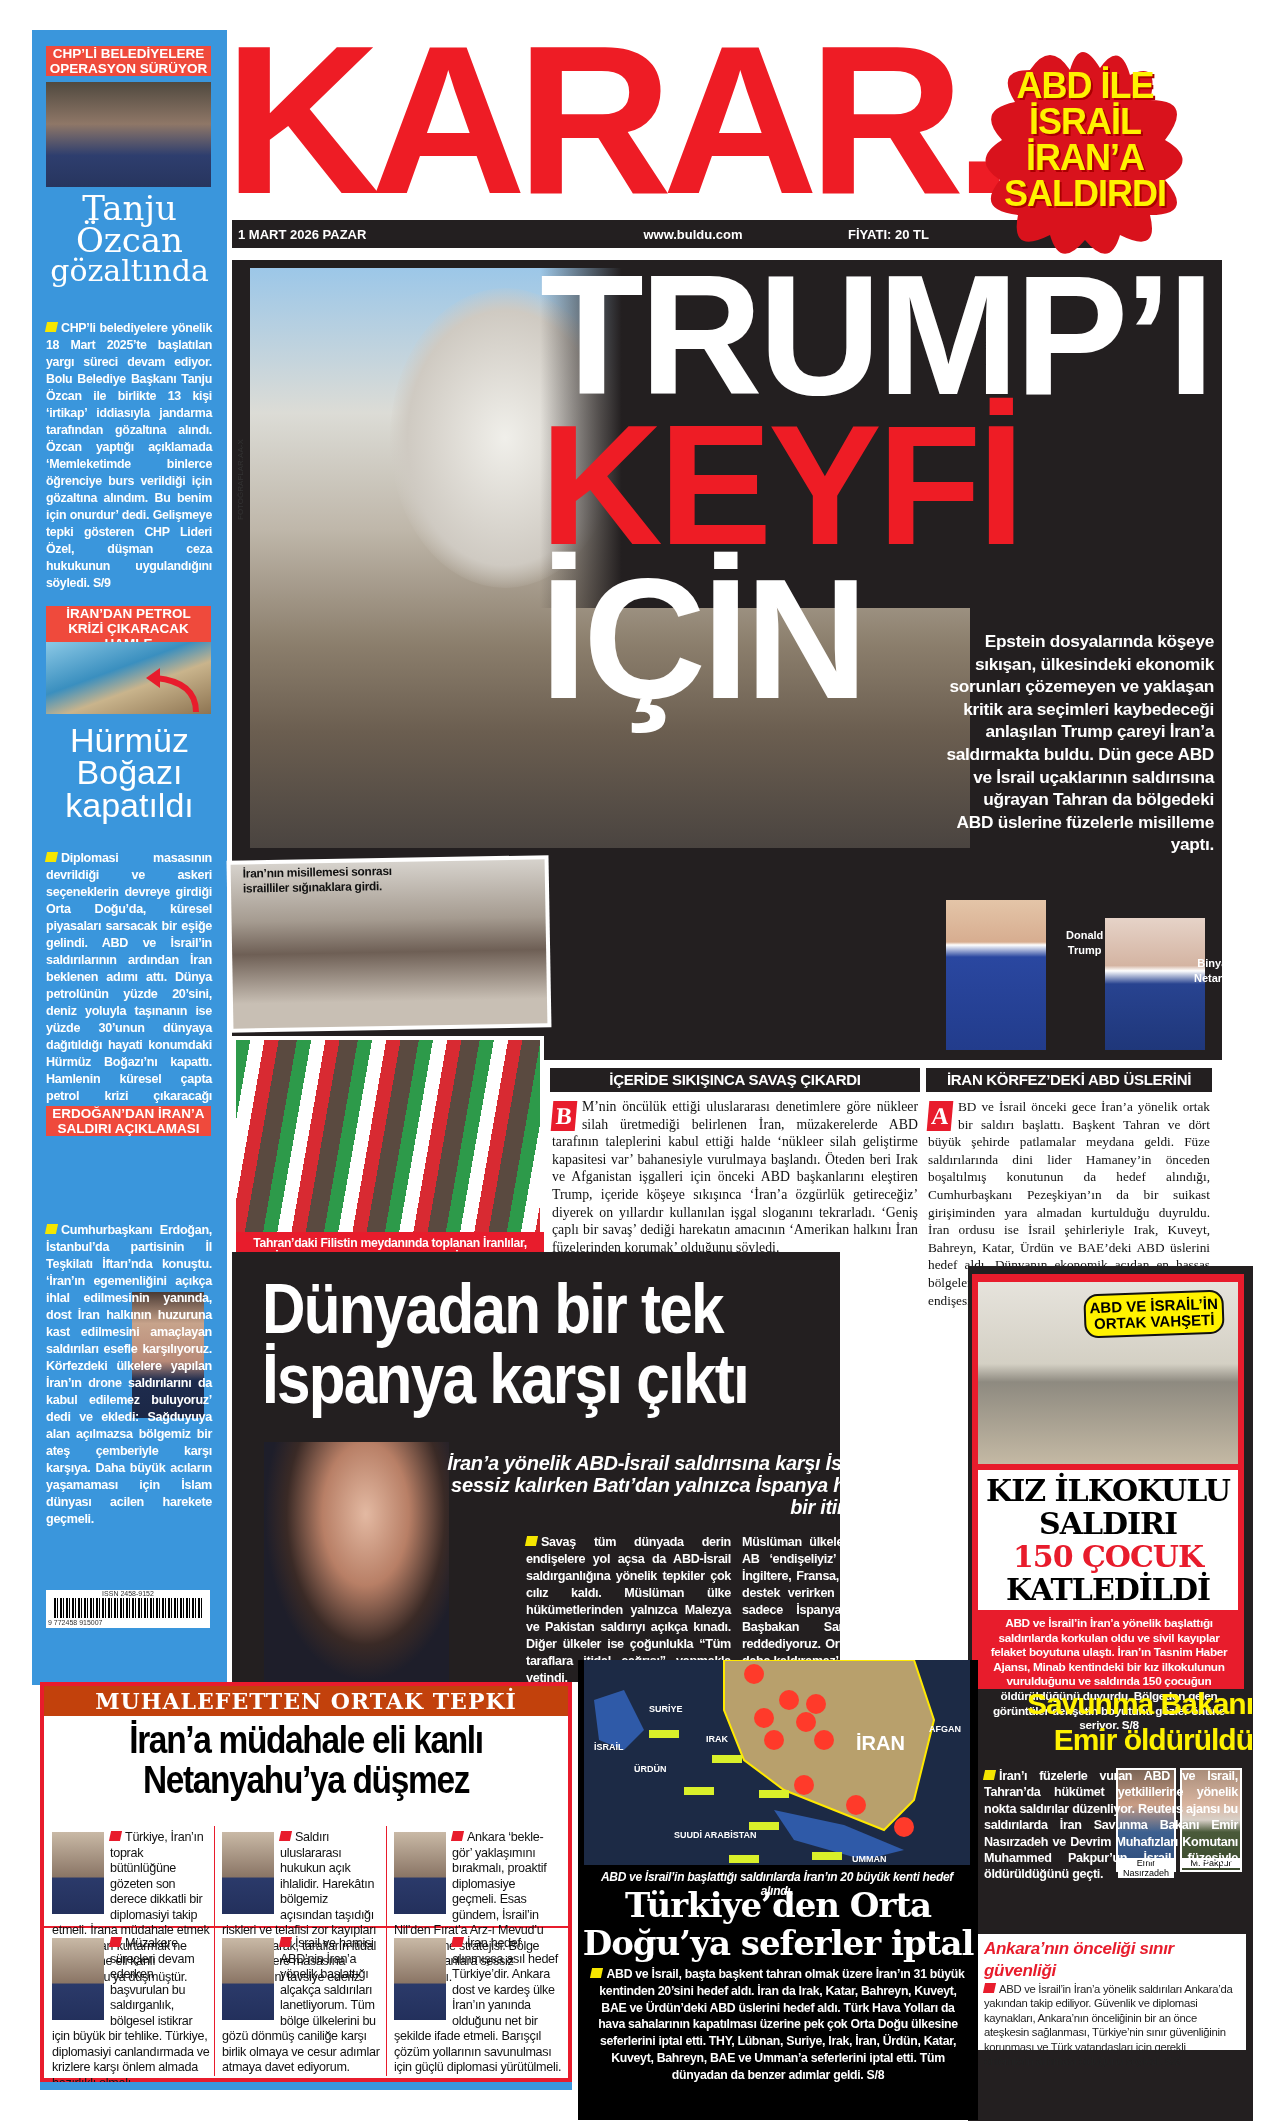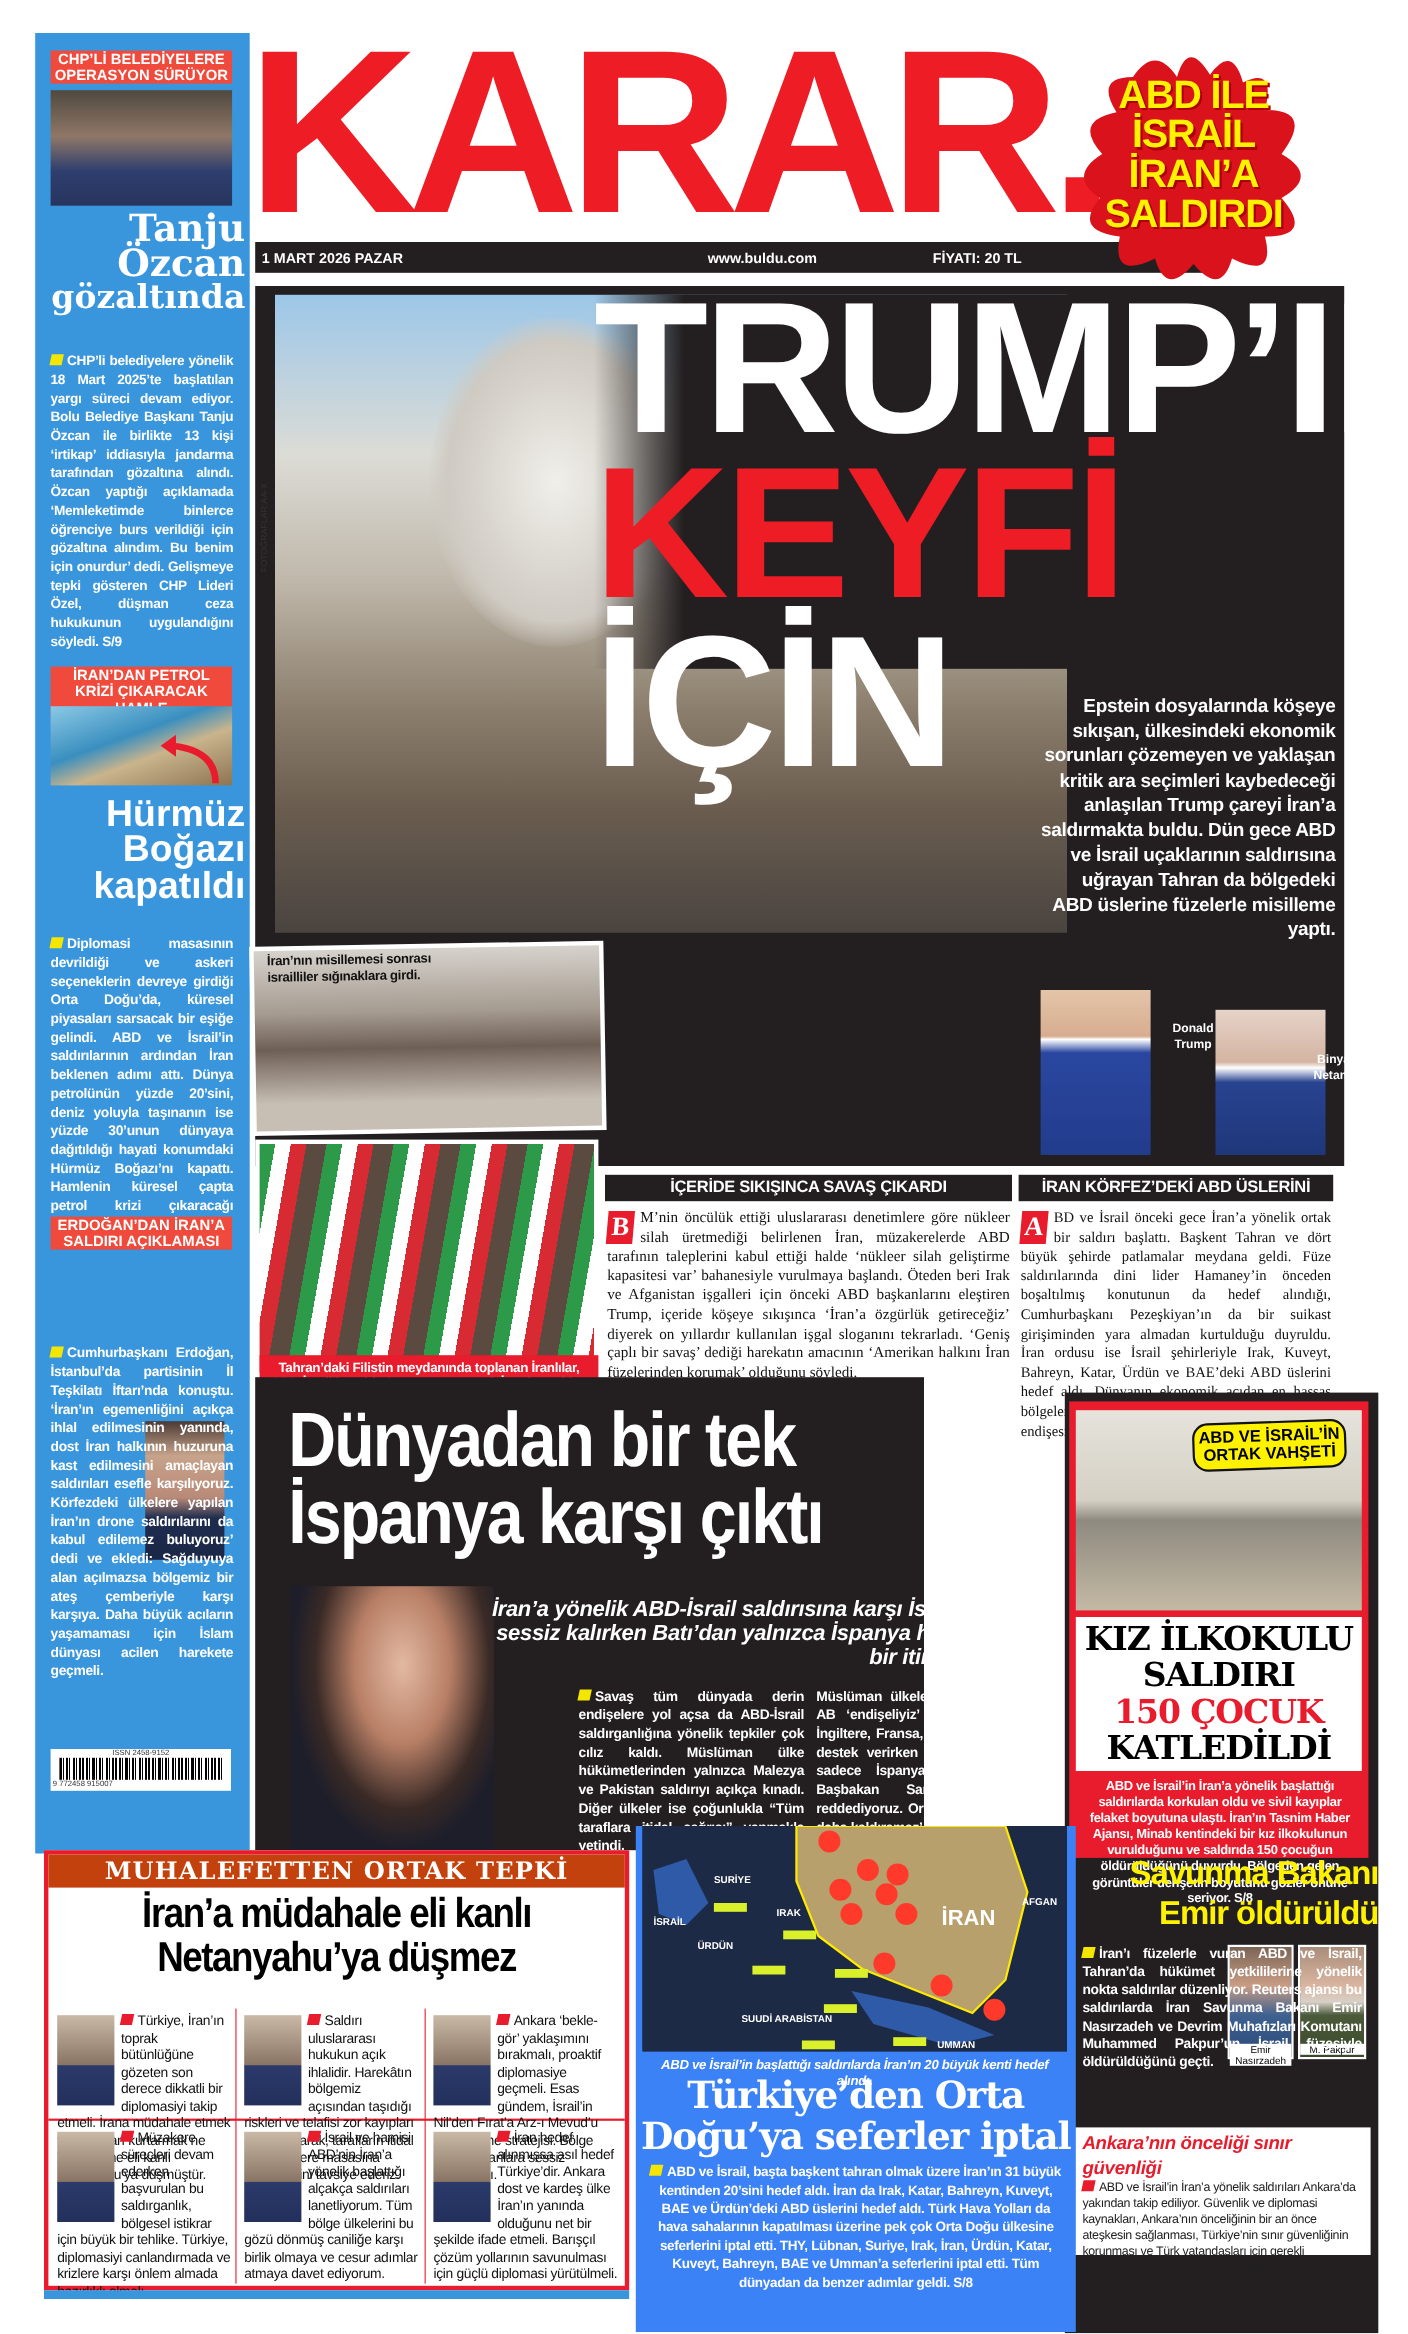--- a/index.html
+++ b/index.html
@@ -2,21 +2,21 @@
 <html><head>
 <meta charset="utf-8">
 <style>
 *{box-sizing:border-box;margin:0;padding:0}
 body{width:1280px;height:2122px;background:#fff;position:relative;overflow:hidden;font-family:"Liberation Sans",sans-serif}
 .abs{position:absolute}
 .cond{font-family:"Liberation Sans Narrow","Liberation Sans",sans-serif;letter-spacing:-0.3px}
 
 #sidebar{left:32px;top:30px;width:195px;height:1655px;background:#3a96dc}
 .redlbl{background:#ef4a3c;color:#fff;font-weight:bold;text-align:center;font-size:13.5px;line-height:15px;padding:0 2px;text-transform:uppercase}
-.sb-head{color:#fff;text-align:right;font-weight:bold;line-height:0.95}
+.sb-head{color:#fff;text-align:center;font-weight:normal;line-height:0.95}
 .sb-body{color:#fff;font-weight:bold;font-size:12.4px;line-height:17px;text-align:justify}
 .ybull{display:inline-block;width:11px;height:10px;background:#f5e600;transform:skewX(-12deg);margin-right:4px}
 .rbull{display:inline-block;width:11px;height:10px;background:#e81c2c;transform:skewX(-12deg);margin-right:4px}
 .photo{background:linear-gradient(135deg,#6c7a8a,#3b4656);}
 
 #logo{left:232px;top:30px;font-weight:900;color:#ee1c25;font-size:212px;line-height:180px;letter-spacing:-10px;transform:scaleX(1.02)}
 #dateline{left:232px;top:220px;width:875px;height:28px;background:#231f20;color:#fff;font-weight:bold;font-size:13px;display:flex;align-items:center;padding:0 6px}
 #splat{left:970px;top:30px;width:230px;height:240px}
 
 #maindark{left:232px;top:260px;width:990px;height:800px;background:#231f20}
@@ -24,21 +24,21 @@
 .cap{font-weight:bold;font-size:13px;line-height:15px}
 
 .darkbar{background:#231f20;color:#fff;font-weight:bold;text-align:center;font-size:15px;height:24px;line-height:24px;text-transform:uppercase}
 .serif{font-family:"Liberation Serif",serif;font-size:13.8px;line-height:17.6px;text-align:justify;color:#111}
 .dropcap{float:left;background:#e81c2c;color:#fff;font-family:"Liberation Serif",serif;font-weight:bold;font-size:24px;width:24px;height:30px;text-align:center;line-height:30px;margin:3px 6px 0 0;transform:skewX(-5deg)}
 #spain{left:232px;top:1252px;width:608px;height:430px;background:#231f20}
 #rightcol{left:968px;top:1266px;width:285px;height:855px;background:#231f20}
 #muh{left:40px;top:1682px;width:532px;height:400px;border:4px solid #e81c2c;background:#fff}
 .qcell{position:absolute;font-size:12.6px;line-height:15.5px;color:#111}
 .qphoto{float:left;width:52px;height:82px;margin:2px 6px 2px 0;background:linear-gradient(180deg,#c9b9a6 0,#8a7565 55%,#2b3a6a 56%,#23305c)}
-#mapbox{left:578px;top:1660px;width:400px;height:460px;background:#3b82f6}
+#mapbox{left:578px;top:1660px;width:400px;height:460px;background:#000000}
 </style>
 </head>
 <body>
 
 <div id="sidebar" class="abs">
 
   <div class="abs redlbl" style="left:14px;top:16px;width:165px">CHP’Lİ BELEDİYELERE OPERASYON SÜRÜYOR</div>
   <div class="abs photo" style="left:14px;top:52px;width:165px;height:105px;background:linear-gradient(180deg,#50493f 0,#8f7767 40%,#2e3e6e 70%,#27355e)"></div>
   <div class="abs sb-head" style="left:4px;top:162px;width:187px;font-family:'DejaVu Serif',serif;font-size:34px">
     <div>Tanju</div>

